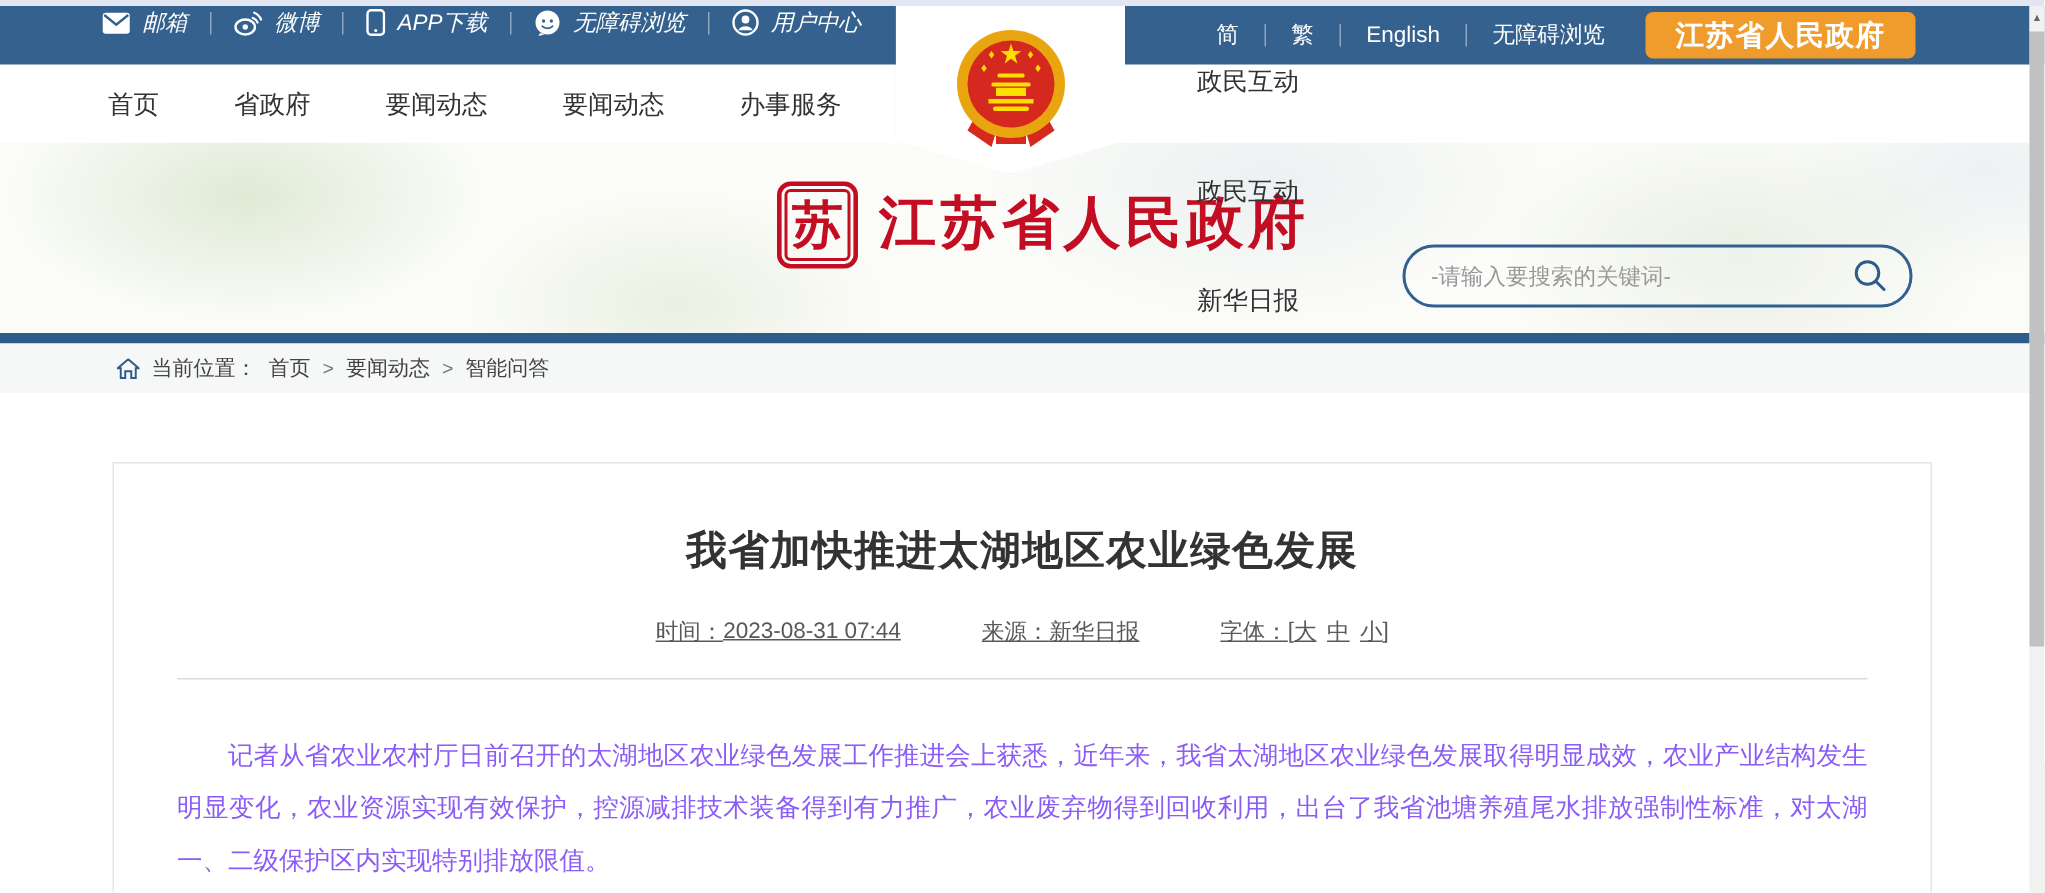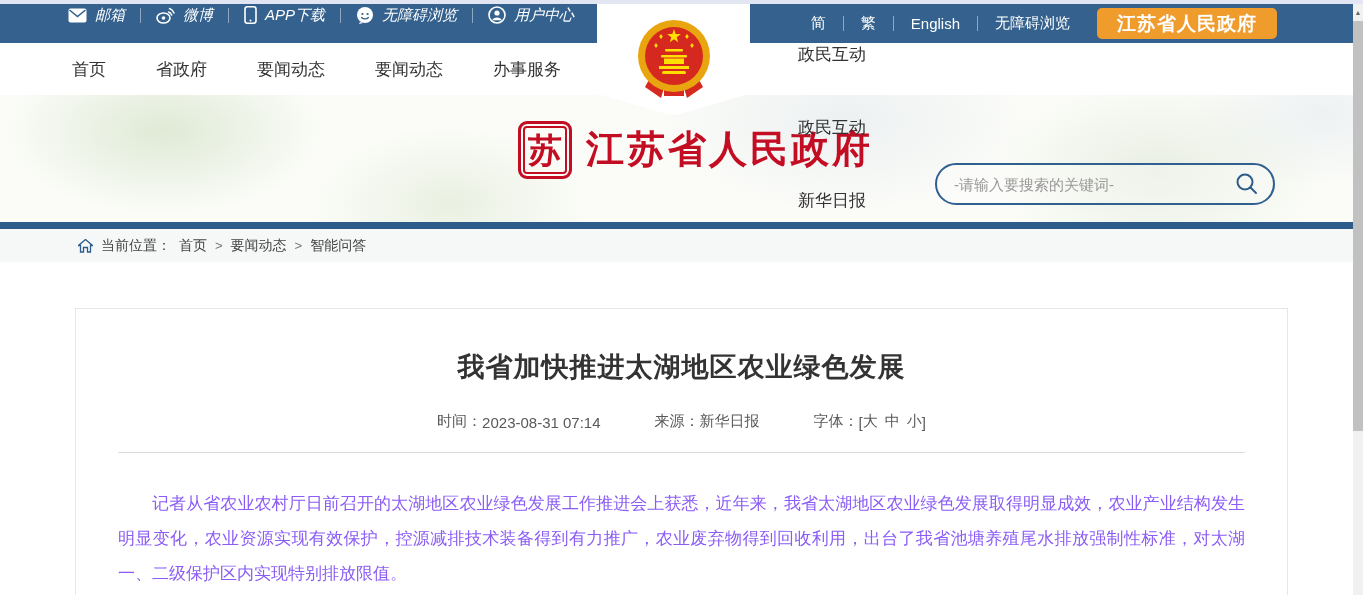--- a/index.html
+++ b/index.html
@@ -65,21 +65,21 @@
   .crumb-link { font-size:14px; color:#444; cursor:pointer; }
   .crumb-sep { font-size:13px; color:#777; }
 
   
   .content { position:absolute; top:262px; left:0; width:1264px; height:333px; background:#fff; }
   .article-card { width:1213px; margin:46px 0 0 75px; background:#fff; border:1px solid #e6e6e6; height:420px;
                   padding:0 42px; }
   .article-title { margin-top:40px; text-align:center; font-size:27px; font-weight:600; color:#333; letter-spacing:1px; }
   .meta-row { margin-top:27px; display:flex; justify-content:center; align-items:center; gap:54px;
               font-size:15px; color:#595959; }
-  .meta-item { display:flex; align-items:flex-end; }
+  .meta-item { display:flex; align-items:flex-start;text-decoration:underline; }
   .font-sizes { display:flex; gap:7px; }
   .font-size-opt { cursor:pointer; }
   .meta-divider { margin-top:21px; border-top:1px solid #dcdcdc; }
   .article-body { margin-top:33px; font-size:17px; color:#8b5cf6; line-height:35px;
                   text-align:justify; text-indent:2em; }
 
   
   .scrollbar { position:absolute; right:0; top:4px; width:10px; height:591px; background:#f1f1f1; z-index:70; }
   .scroll-up { width:10px; height:17px; display:flex; align-items:center; justify-content:center;
                font-size:7px; color:#666; cursor:pointer; background:#f1f1f1; }
@@ -237,21 +237,21 @@
   <span class="crumb-sep">&gt;</span>
   <span class="crumb-link">智能问答</span>
 </div>
 
 <div class="content">
   <div class="article-card">
     <h1 class="article-title">我省加快推进太湖地区农业绿色发展</h1>
     <div class="meta-row">
       <div class="meta-item">
         <span>时间：</span>
-        <span>2023-08-31 07:14</span>
+        <span>2023-08-31 07:44</span>
       </div>
       <div class="meta-item">
         <span>来源：</span>
         <span>新华日报</span>
       </div>
       <div class="meta-item">
         <span>字体：</span>
         <span>[</span>
         <span class="font-sizes">
           <span class="font-size-opt">大</span>

